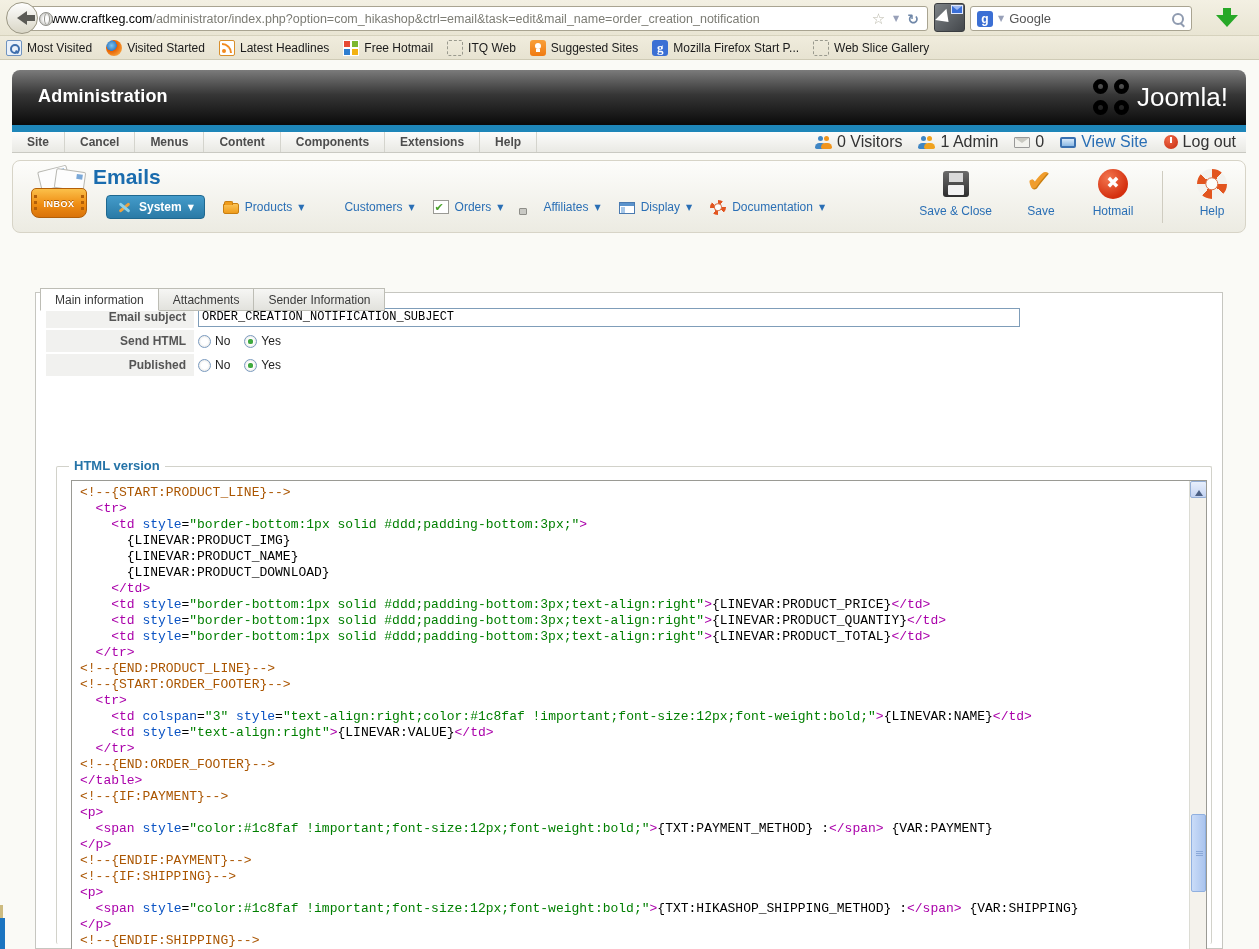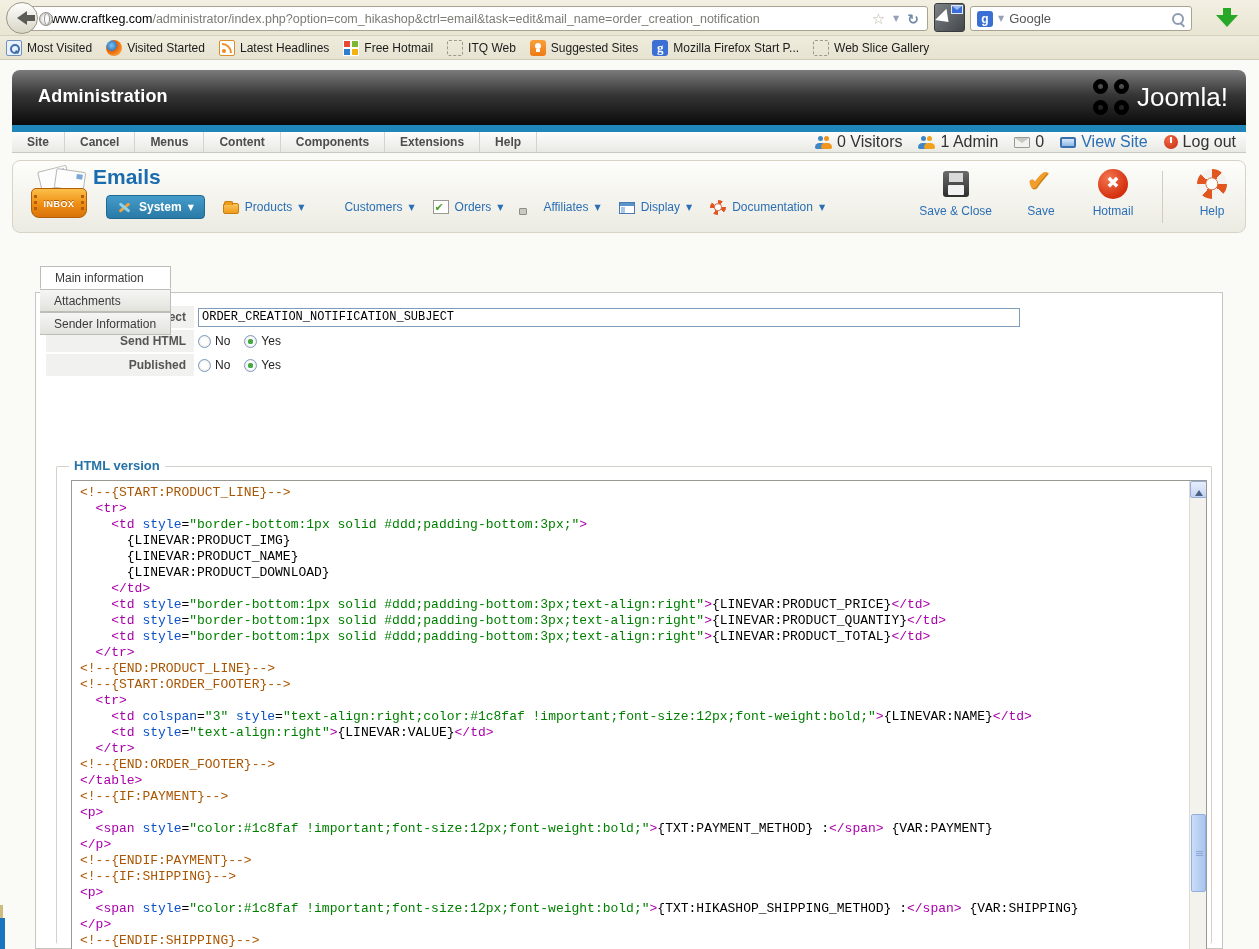--- a/index.html
+++ b/index.html
@@ -122,21 +122,21 @@
   .tb-floppy{width:26px;height:26px;margin:2px;background:linear-gradient(#6b6b6b,#2e2e2e);border-radius:3px;}
   .tb-floppy::before{content:"";position:absolute;left:6px;top:2px;width:14px;height:9px;background:#d9d9d9;}
   .tb-floppy::after{content:"";position:absolute;left:5px;bottom:2px;width:16px;height:10px;background:#f2f2f2;border-radius:1px;}
   .tb-check::before{content:"✔";position:absolute;left:0;top:-6px;font-size:30px;font-weight:bold;color:#f09d2c;text-shadow:1px 1px 0 #c87f12;font-family:"DejaVu Sans",sans-serif;}
   .tb-cancel{border-radius:50%;background:radial-gradient(circle at 35% 30%,#f3764f,#d42f0e 70%);}
   .tb-cancel::before{content:"✖";position:absolute;width:100%;text-align:center;top:4px;color:#fff;font-size:16px;font-weight:bold;font-family:"DejaVu Sans",sans-serif;}
   .tb-ring{width:30px;height:30px;}
 
   
   .content-panel{position:absolute;left:35px;top:232px;width:1188px;height:657px;background:#fff;border:1px solid #c6c6c0;}
-  .tabs{position:absolute;left:40px;top:206px;display:flex;z-index:2;flex-direction:column;}
+  .tabs{position:absolute;left:40px;top:228px;display:flex;z-index:2;}
   .tab{height:23px;line-height:22px;padding:0 14px;font-size:12px;color:#3a3a3a;background:linear-gradient(#f6f6f4,#e2e2dd);border:1px solid #bdbdb5;border-left:none;cursor:default;}
   .tab:first-child{border-left:1px solid #bdbdb5;}
   .tab.active{background:#fff;border-bottom:1px solid #fff;font-weight:normal;}
   .form-area{position:absolute;left:10px;top:13px;right:10px;}
   .form-row{display:flex;align-items:center;margin-bottom:2px;}
   .form-label{width:148px;height:22px;line-height:22px;background:#f1f1ef;color:#555;font-size:12px;font-weight:bold;text-align:right;padding-right:8px;margin-right:4px;flex:0 0 148px;}
   .subject-input{width:822px;height:19px;border:1px solid #7f9db9;font-family:"Liberation Mono",monospace;font-size:12px;padding:1px 3px;color:#000;background:#fff;}
   .radio-group{display:flex;align-items:center;gap:4px;font-size:12px;color:#222;}
   .radio{position:relative;width:13px;height:13px;border-radius:50%;border:1px solid #7b9bbf;background:radial-gradient(#ffffff 40%,#dcdcd8);display:inline-block;}
   .radio.checked::after{content:"";position:absolute;left:3px;top:3px;width:5px;height:5px;border-radius:50%;background:#3fae3f;box-shadow:inset 0 0 1px #1f7a1f;}

